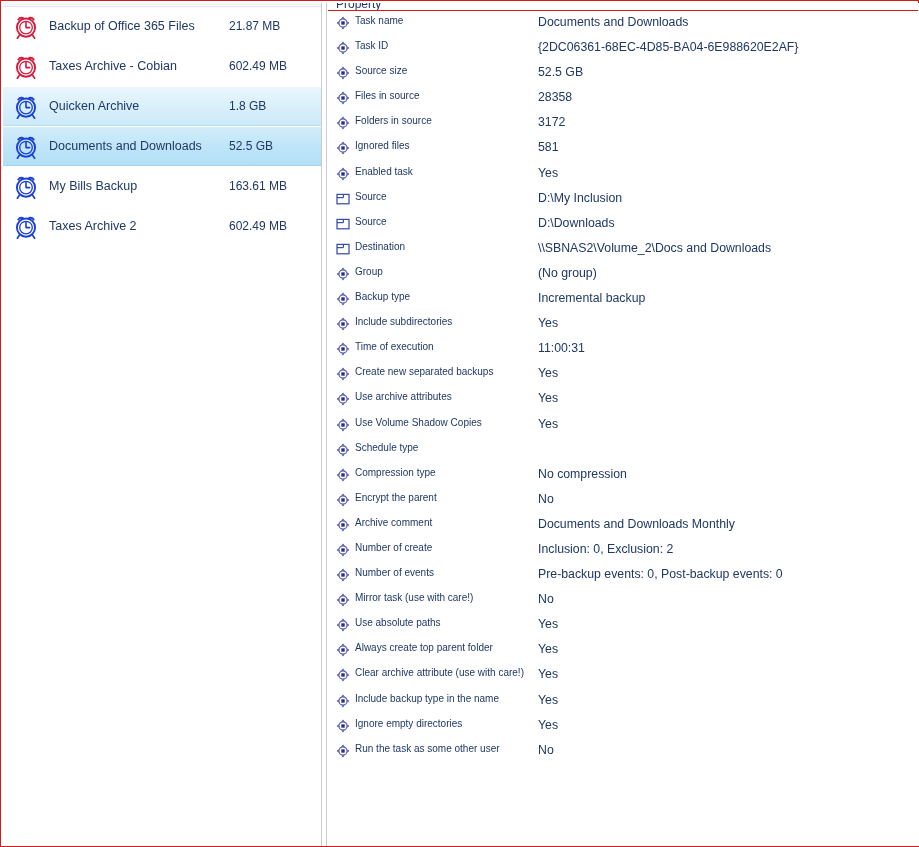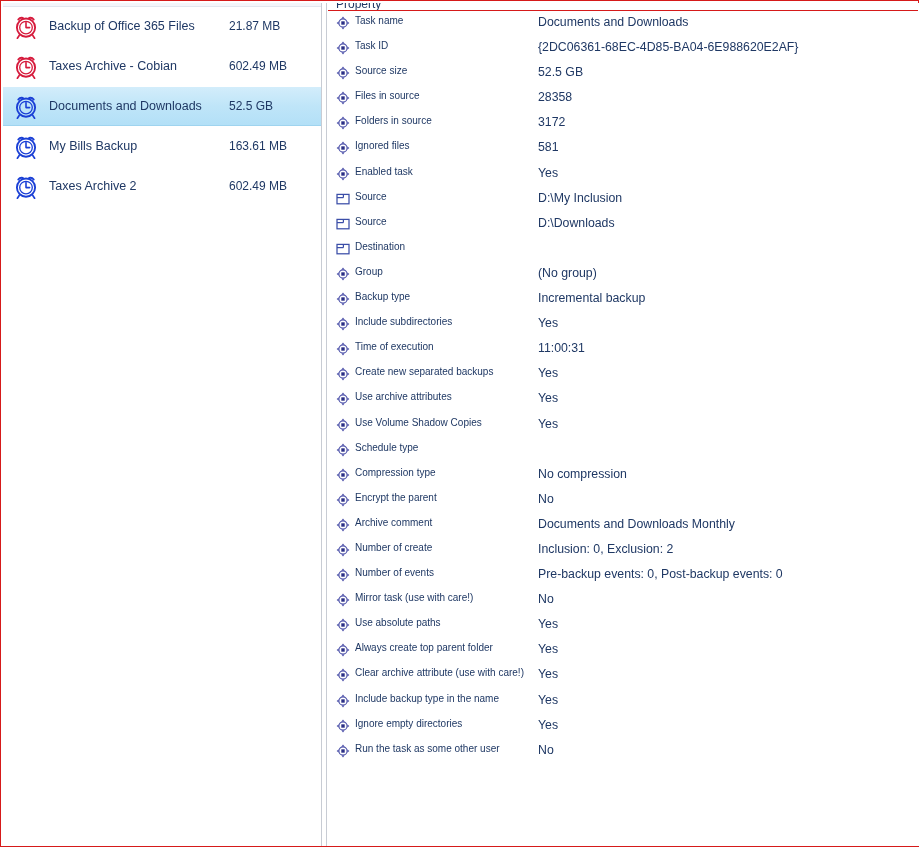--- a/index.html
+++ b/index.html
@@ -207,20 +207,33 @@
             <circle cx="15" cy="16.6" r="6.3" fill="none" stroke="#d61a3c" stroke-width="1.3"></circle>
             <path d="M15 11.6 L15 16.6 L18.6 16.6" fill="none" stroke="#d61a3c" stroke-width="1.6" stroke-linecap="round" stroke-linejoin="round"></path>
             <path d="M7.3 8.6 a4.2 4.2 0 0 1 4.6 -1.6" fill="none" stroke="#d61a3c" stroke-width="1.9" stroke-linecap="round"></path>
             <path d="M22.7 8.6 a4.2 4.2 0 0 0 -4.6 -1.6" fill="none" stroke="#d61a3c" stroke-width="1.9" stroke-linecap="round"></path>
             <path d="M8.2 24.6 L6.4 27.2" fill="none" stroke="#d61a3c" stroke-width="1.7" stroke-linecap="round"></path>
             <path d="M21.8 24.6 L23.6 27.2" fill="none" stroke="#d61a3c" stroke-width="1.7" stroke-linecap="round"></path>
           </svg>
           <span class="task-name">Taxes Archive - Cobian</span>
           <span class="task-size">602.49 MB</span>
         </div>
+        <div class="task-row sel-soft">
+          <svg class="task-icon" viewBox="0 0 30 30">
+            <circle cx="15" cy="16.6" r="9.1" fill="none" stroke="#1a3fd6" stroke-width="1.9"></circle>
+            <circle cx="15" cy="16.6" r="6.3" fill="none" stroke="#1a3fd6" stroke-width="1.3"></circle>
+            <path d="M15 11.6 L15 16.6 L18.6 16.6" fill="none" stroke="#1a3fd6" stroke-width="1.6" stroke-linecap="round" stroke-linejoin="round"></path>
+            <path d="M7.3 8.6 a4.2 4.2 0 0 1 4.6 -1.6" fill="none" stroke="#1a3fd6" stroke-width="1.9" stroke-linecap="round"></path>
+            <path d="M22.7 8.6 a4.2 4.2 0 0 0 -4.6 -1.6" fill="none" stroke="#1a3fd6" stroke-width="1.9" stroke-linecap="round"></path>
+            <path d="M8.2 24.6 L6.4 27.2" fill="none" stroke="#1a3fd6" stroke-width="1.7" stroke-linecap="round"></path>
+            <path d="M21.8 24.6 L23.6 27.2" fill="none" stroke="#1a3fd6" stroke-width="1.7" stroke-linecap="round"></path>
+          </svg>
+          <span class="task-name">Quicken Archive</span>
+          <span class="task-size">1.8 GB</span>
+        </div>
         <div class="task-row sel-strong">
           <svg class="task-icon" viewBox="0 0 30 30">
             <circle cx="15" cy="16.6" r="9.1" fill="none" stroke="#1a3fd6" stroke-width="1.9"></circle>
             <circle cx="15" cy="16.6" r="6.3" fill="none" stroke="#1a3fd6" stroke-width="1.3"></circle>
             <path d="M15 11.6 L15 16.6 L18.6 16.6" fill="none" stroke="#1a3fd6" stroke-width="1.6" stroke-linecap="round" stroke-linejoin="round"></path>
             <path d="M7.3 8.6 a4.2 4.2 0 0 1 4.6 -1.6" fill="none" stroke="#1a3fd6" stroke-width="1.9" stroke-linecap="round"></path>
             <path d="M22.7 8.6 a4.2 4.2 0 0 0 -4.6 -1.6" fill="none" stroke="#1a3fd6" stroke-width="1.9" stroke-linecap="round"></path>
             <path d="M8.2 24.6 L6.4 27.2" fill="none" stroke="#1a3fd6" stroke-width="1.7" stroke-linecap="round"></path>
             <path d="M21.8 24.6 L23.6 27.2" fill="none" stroke="#1a3fd6" stroke-width="1.7" stroke-linecap="round"></path>
           </svg>
@@ -363,20 +376,21 @@
           <span class="prop-label">Source</span>
           <span class="prop-value">D:\Downloads</span>
         </div>
         <div class="prop-row">
           <svg class="prop-icon" viewBox="0 0 14 14">
             <rect x="1" y="2.4" width="12" height="9.4" fill="none" stroke="#3b4ea8" stroke-width="1.25"></rect>
             <path d="M1 5.6 L7.4 5.6" fill="none" stroke="#3b4ea8" stroke-width="1.25"></path>
             <path d="M7.4 2.4 L7.4 5.6" fill="none" stroke="#3b4ea8" stroke-width="1.25"></path>
           </svg>
           <span class="prop-label">Destination</span>
+          <span class="prop-value">\\SBNAS2\Volume_2\Docs and Downloads</span>
         </div>
         <div class="prop-row">
           <svg class="prop-icon" viewBox="0 0 14 14">
             <circle cx="7" cy="7" r="4.1" fill="none" stroke="#4a4fa8" stroke-width="1.15"></circle>
             <rect x="5.3" y="5.3" width="3.4" height="3.4" fill="#2b2f86"></rect>
             <path d="M7 0.6 L8.5 2.6 L5.5 2.6 Z" fill="#4a4fa8"></path>
             <path d="M7 13.4 L8.5 11.4 L5.5 11.4 Z" fill="#4a4fa8"></path>
             <path d="M0.6 7 L2.6 5.5 L2.6 8.5 Z" fill="#4a4fa8"></path>
             <path d="M13.4 7 L11.4 5.5 L11.4 8.5 Z" fill="#4a4fa8"></path>
           </svg>

